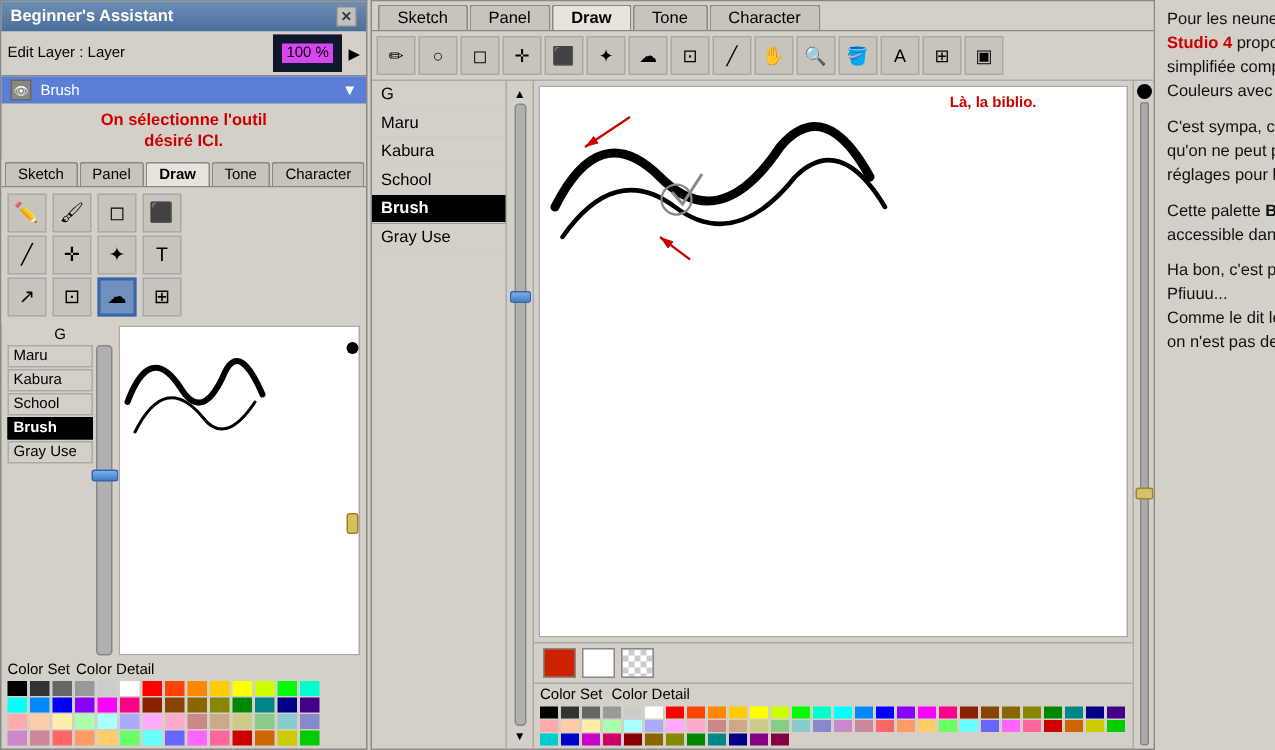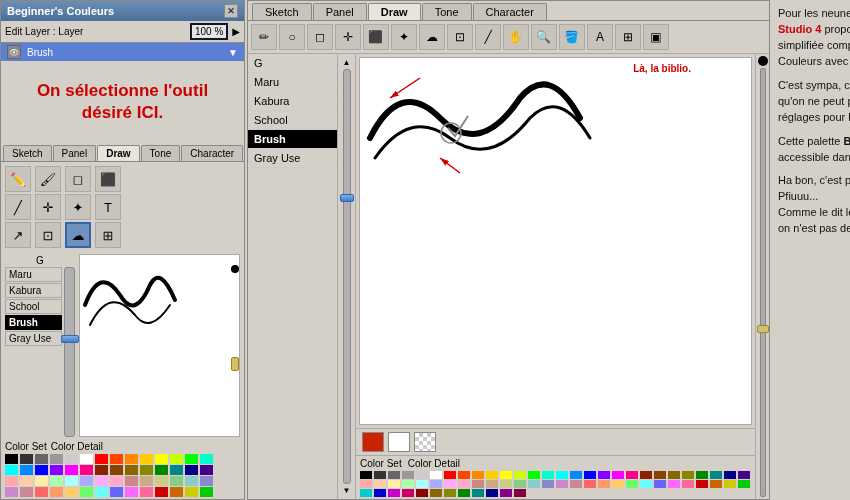--- a/index.html
+++ b/index.html
@@ -46,46 +46,46 @@
       border-bottom: 1px solid #888;
       padding: 2px 4px;
       display: flex;
       align-items: center;
       gap: 4px;
       font-size: 10px;
     }
     .layer-zoom {
       margin-left: auto;
       font-size: 10px;
-      background: #e5e5e5;
-      border: 2px solid #0f172a;
+      background: #d946ef;
+      border: 6px solid #0f172a;
       padding: 1px 3px;
     }
     .layer-name-bar {
       background: #5a7fd4;
       color: white;
       padding: 2px 6px;
       display: flex;
       align-items: center;
       gap: 6px;
       font-size: 10px;
     }
     .layer-icon {
       width: 14px; height: 14px;
       background: #888;
       border: 1px solid #666;
       font-size: 8px;
       display: flex; align-items: center; justify-content: center;
     }
     .annotation-red {
       color: #cc0000;
-      font-size: 17px;
+      font-size: 11px;
       font-weight: bold;
       text-align: center;
-      padding: 19px 6px;
+      padding: 4px 6px;
       line-height: 1.3;
     }
 
     
     .tabs-row {
       display: flex;
       background: #d4d0c8;
       border-bottom: 1px solid #888;
       padding: 2px 2px 0;
       gap: 1px;
@@ -360,21 +360,21 @@
       font-weight: bold;
       pointer-events: none;
       text-align: center;
     }
   </style>
 </head>
 <body>
 
 <div class="left-panel">
   <div class="panel-titlebar">
-    <span>Beginner's Couleurs</span>
+    <span>Beginner's Assistant</span>
     <div class="close-btn">✕</div>
   </div>
 
   <div class="layer-bar">
     <span>Edit Layer : Layer</span>
     <span class="layer-zoom">100 %</span>
     <span>▶</span>
   </div>
 
   <div class="layer-name-bar">

